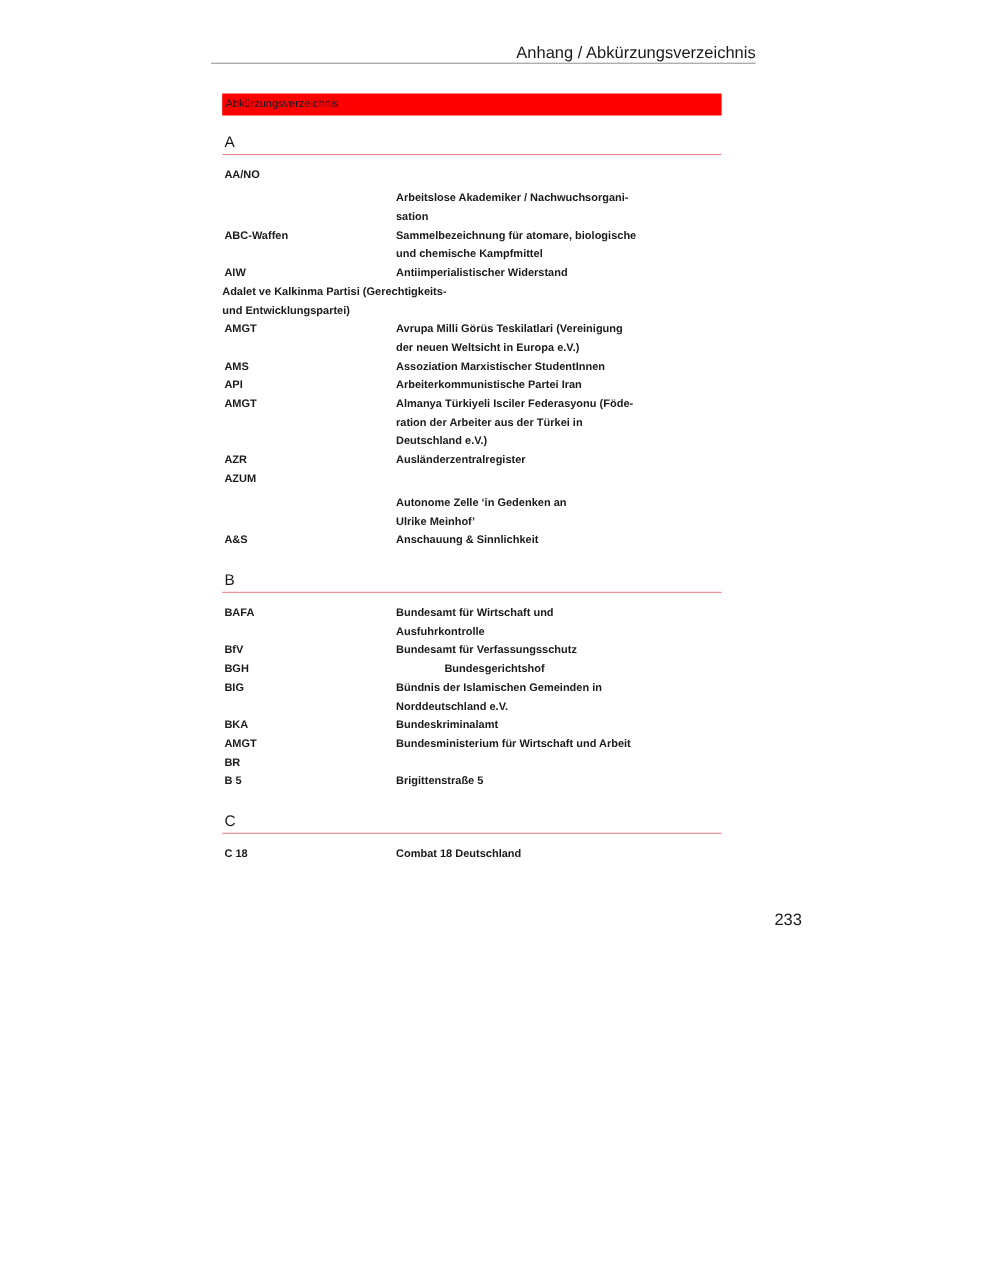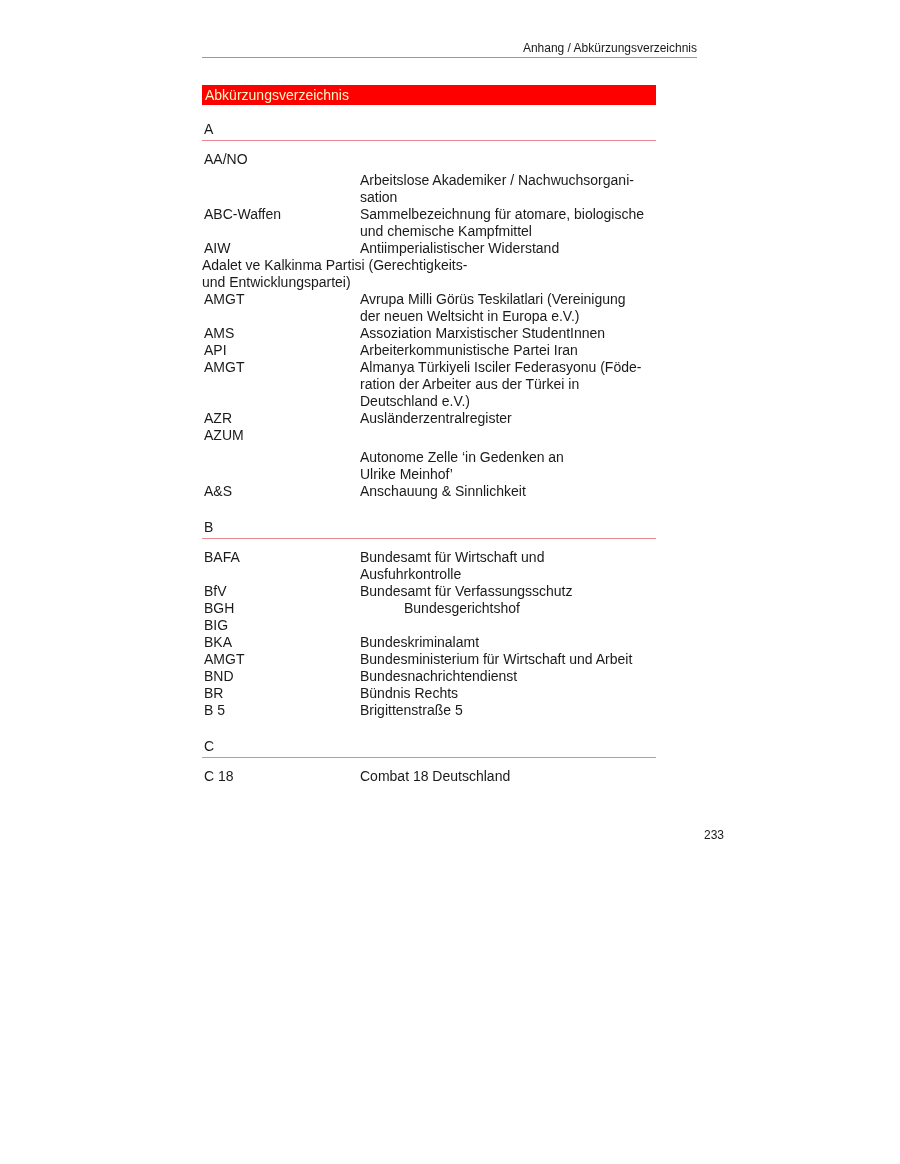--- a/index.html
+++ b/index.html
@@ -1,26 +1,26 @@
 <!DOCTYPE html>
 <html><head>
 <meta charset="utf-8">
 <style>
   html, body { margin: 0; padding: 0; background: #ffffff; }
   body { width: 900px; height: 1164px; position: relative; font-family: "Liberation Sans", "DejaVu Sans", sans-serif; color: #1a1a1a; }
-  .running-head { position: absolute; left: 202px; top: 40px; width: 495px; height: 17px; border-bottom: 1.5px solid #9a9a9a; text-align: right; font-size: 12px; line-height: 17px; }
-  .title-bar { position: absolute; left: 202px; top: 85px; width: 454px; height: 20px; background: #ff0000; color: #fef9c3; font-size: 14px; line-height: 20px; padding-left: 3px; box-sizing: border-box; }
+  .running-head { position: absolute; left: 192px; top: 40px; width: 495px; height: 17px; border-bottom: 1.5px solid #9a9a9a; text-align: right; font-size: 15px; line-height: 17px; }
+  .title-bar { position: absolute; left: 202px; top: 85px; width: 454px; height: 20px; background: #ff0000; color: #0f172a; font-size: 10px; line-height: 20px; padding-left: 3px; box-sizing: border-box; }
   .content { position: absolute; left: 202px; top: 118px; width: 454px; }
   .section { margin-bottom: 0; }
   .section-head { font-size: 14px; line-height: 22px; height: 22px; padding-left: 2px; border-bottom: 1px solid #e9868f; margin-bottom: 10px; }
-  .entry { display: flex; font-size: 14px; line-height: 17px; }
+  .entry { display: flex; font-size: 10px; line-height: 17px; font-weight: bold; }
   .abbr { width: 156px; padding-left: 2px; flex-shrink: 0; }
   .desc { flex: 1; }
   .section-gap { height: 16px; }
-  .page-number { position: absolute; left: 704px; top: 828px; font-size: 12px; }
+  .page-number { position: absolute; left: 704px; top: 828px; font-size: 15px; }
 </style>
 </head>
 <body>
 
 <div class="running-head">Anhang / Abkürzungsverzeichnis</div>
 <div class="title-bar">Abkürzungsverzeichnis</div>
 
 <div class="content" id="content">
     <div class="section">
       <div class="section-head">A</div>
@@ -86,36 +86,33 @@
       <div class="entry">
         <div class="abbr">BfV</div>
         <div class="desc" style="white-space: pre-line;">Bundesamt für Verfassungsschutz</div>
       </div>
       <div class="entry">
         <div class="abbr">BGH</div>
         <div class="desc" style="white-space: pre-line; margin-left: 44px;">Bundesgerichtshof</div>
       </div>
       <div class="entry">
         <div class="abbr">BIG</div>
+        <div class="desc" style="white-space: pre-line;">Bündnis der Islamischen Gemeinden in
+Norddeutschland e.V.</div>
       </div>
       <div class="entry">
         <div class="abbr">BKA</div>
         <div class="desc" style="white-space: pre-line;">Bundeskriminalamt</div>
       </div>
       <div class="entry">
         <div class="abbr">AMGT</div>
         <div class="desc" style="white-space: pre-line;">Bundesministerium für Wirtschaft und Arbeit</div>
       </div>
       <div class="entry">
-        <div class="abbr">BND</div>
-        <div class="desc" style="white-space: pre-line;">Bundesnachrichtendienst</div>
-      </div>
-      <div class="entry">
         <div class="abbr">BR</div>
-        <div class="desc" style="white-space: pre-line;">Bündnis Rechts</div>
       </div>
       <div class="entry">
         <div class="abbr">B 5</div>
         <div class="desc" style="white-space: pre-line;">Brigittenstraße 5</div>
       </div>
     </div>
     <div class="section-gap"></div>
     <div class="section">
       <div class="section-head">C</div>
       <div class="entry">

